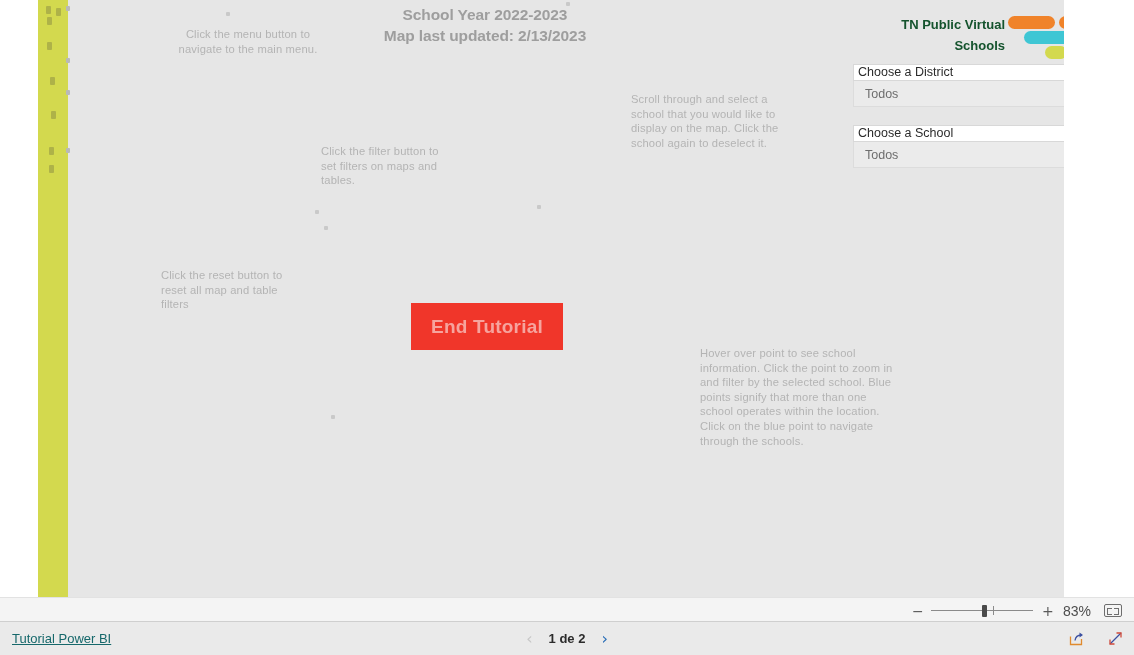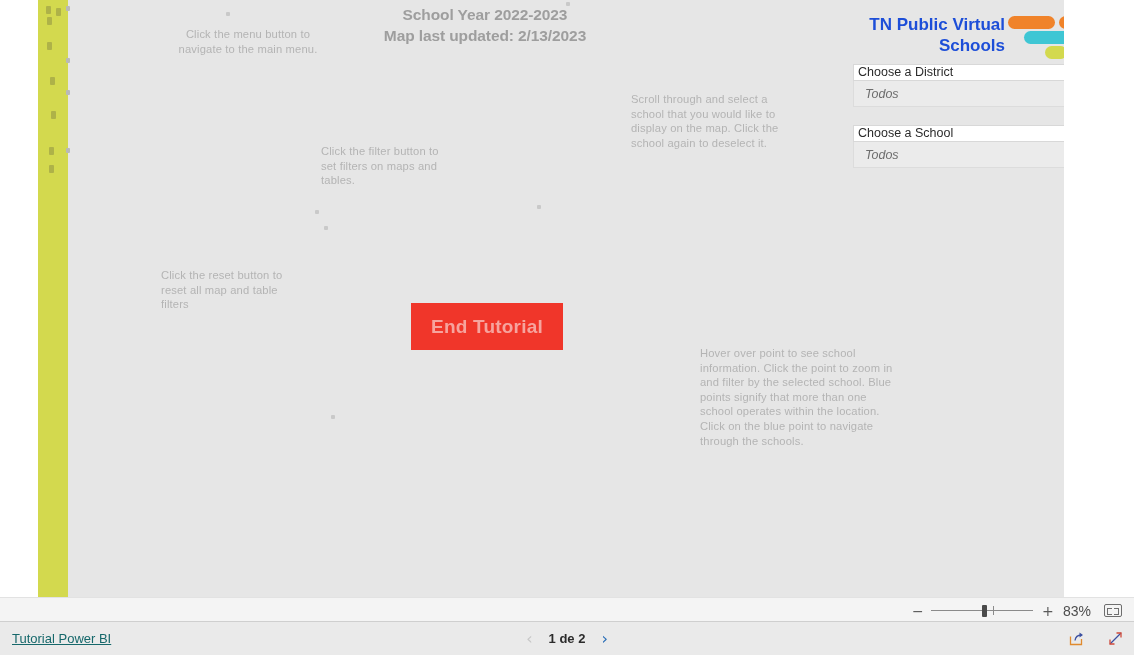--- a/index.html
+++ b/index.html
@@ -84,24 +84,24 @@
     position: absolute;
     left: 855px; top: 14px;
     width: 240px;
     height: 46px;
   }
   .brand-text {
     position: absolute;
     left: 0; top: 0;
     width: 150px;
     text-align: right;
-    font-size: 17px;
+    font-size: 13px;
     font-weight: bold;
     line-height: 21px;
-    color: #1d4ed8;
+    color: #14532d;
   }
   .logo {
     position: absolute;
     left: 153px; top: -2px;
     width: 92px;
     height: 42px;
   }
   .pill { position: absolute; border-radius: 7px; }
 
   
@@ -117,21 +117,20 @@
   }
   .slicer-body {
     height: 26px;
     background: #ebebeb;
     border: 1px solid #dcdcdc;
     border-top: none;
     display: flex;
     align-items: center;
     justify-content: space-between;
     padding: 0 9px 0 11px;
-    font-style: italic;
   }
   .slicer-value {
     font-size: 12.5px;
     color: #6d6d6d;
   }
   .slicer-caret {
     font-size: 11px;
     color: #8a8a8a;
     font-family: "DejaVu Sans", sans-serif;
   }

